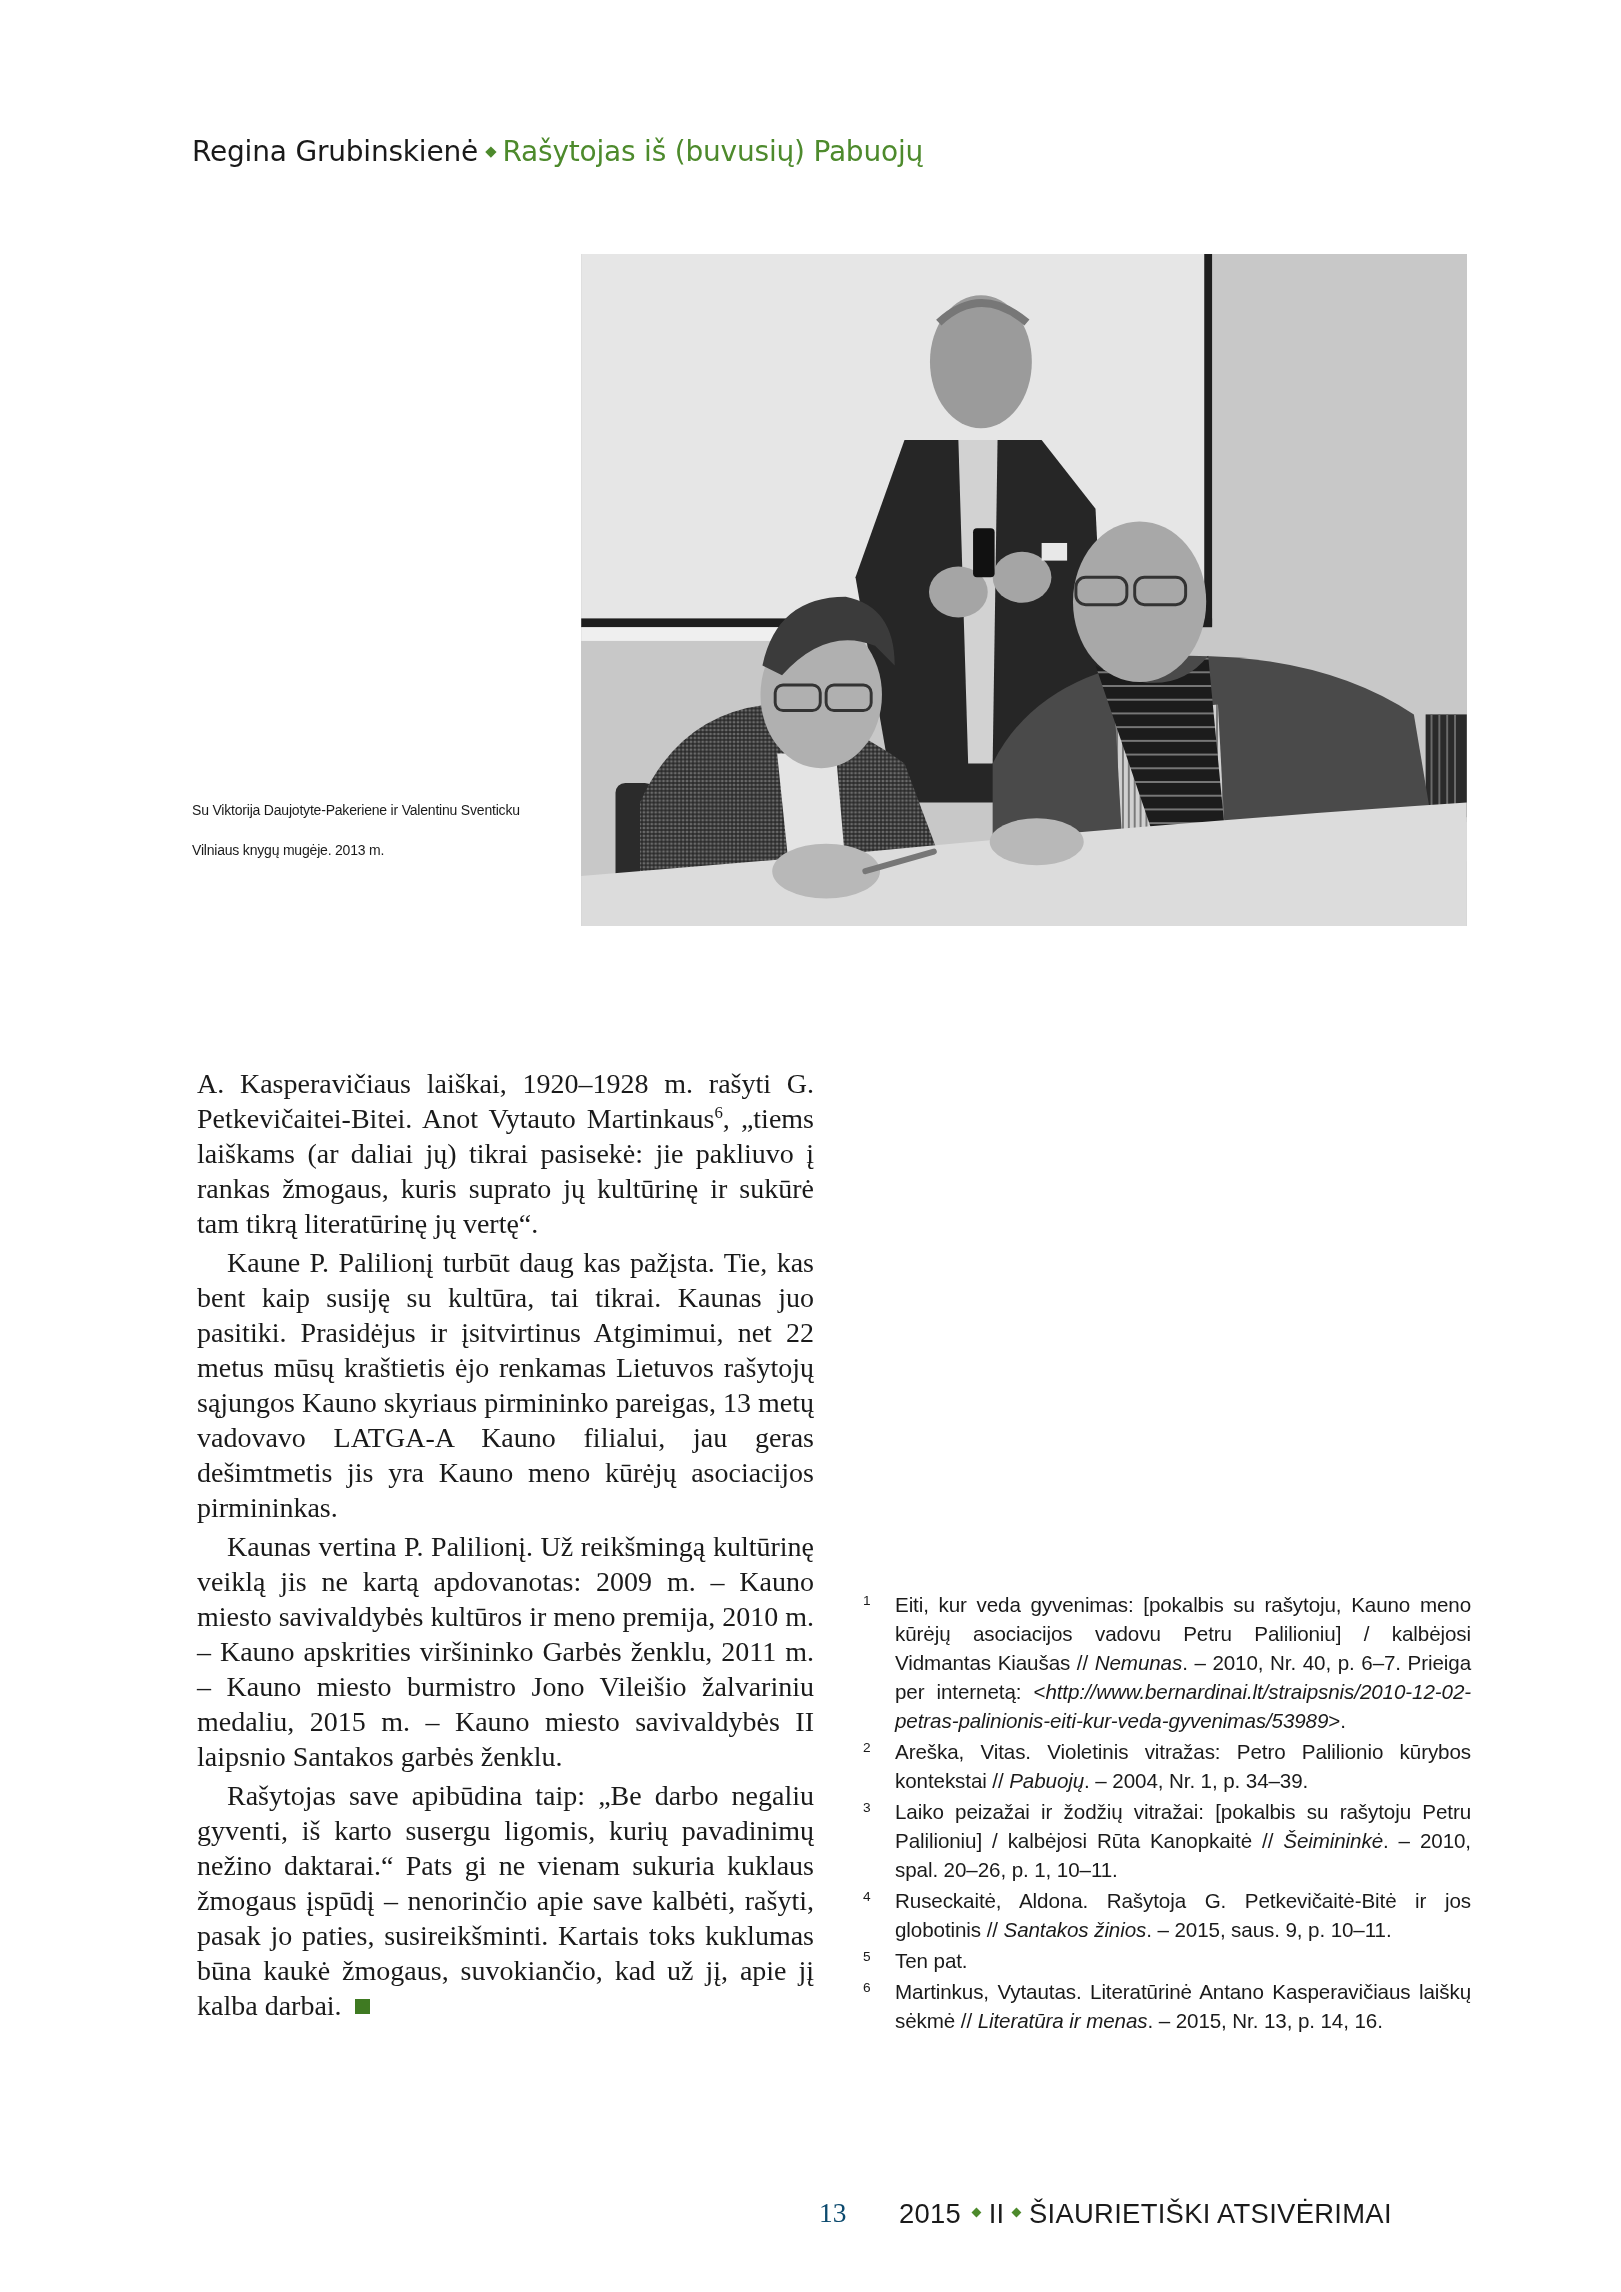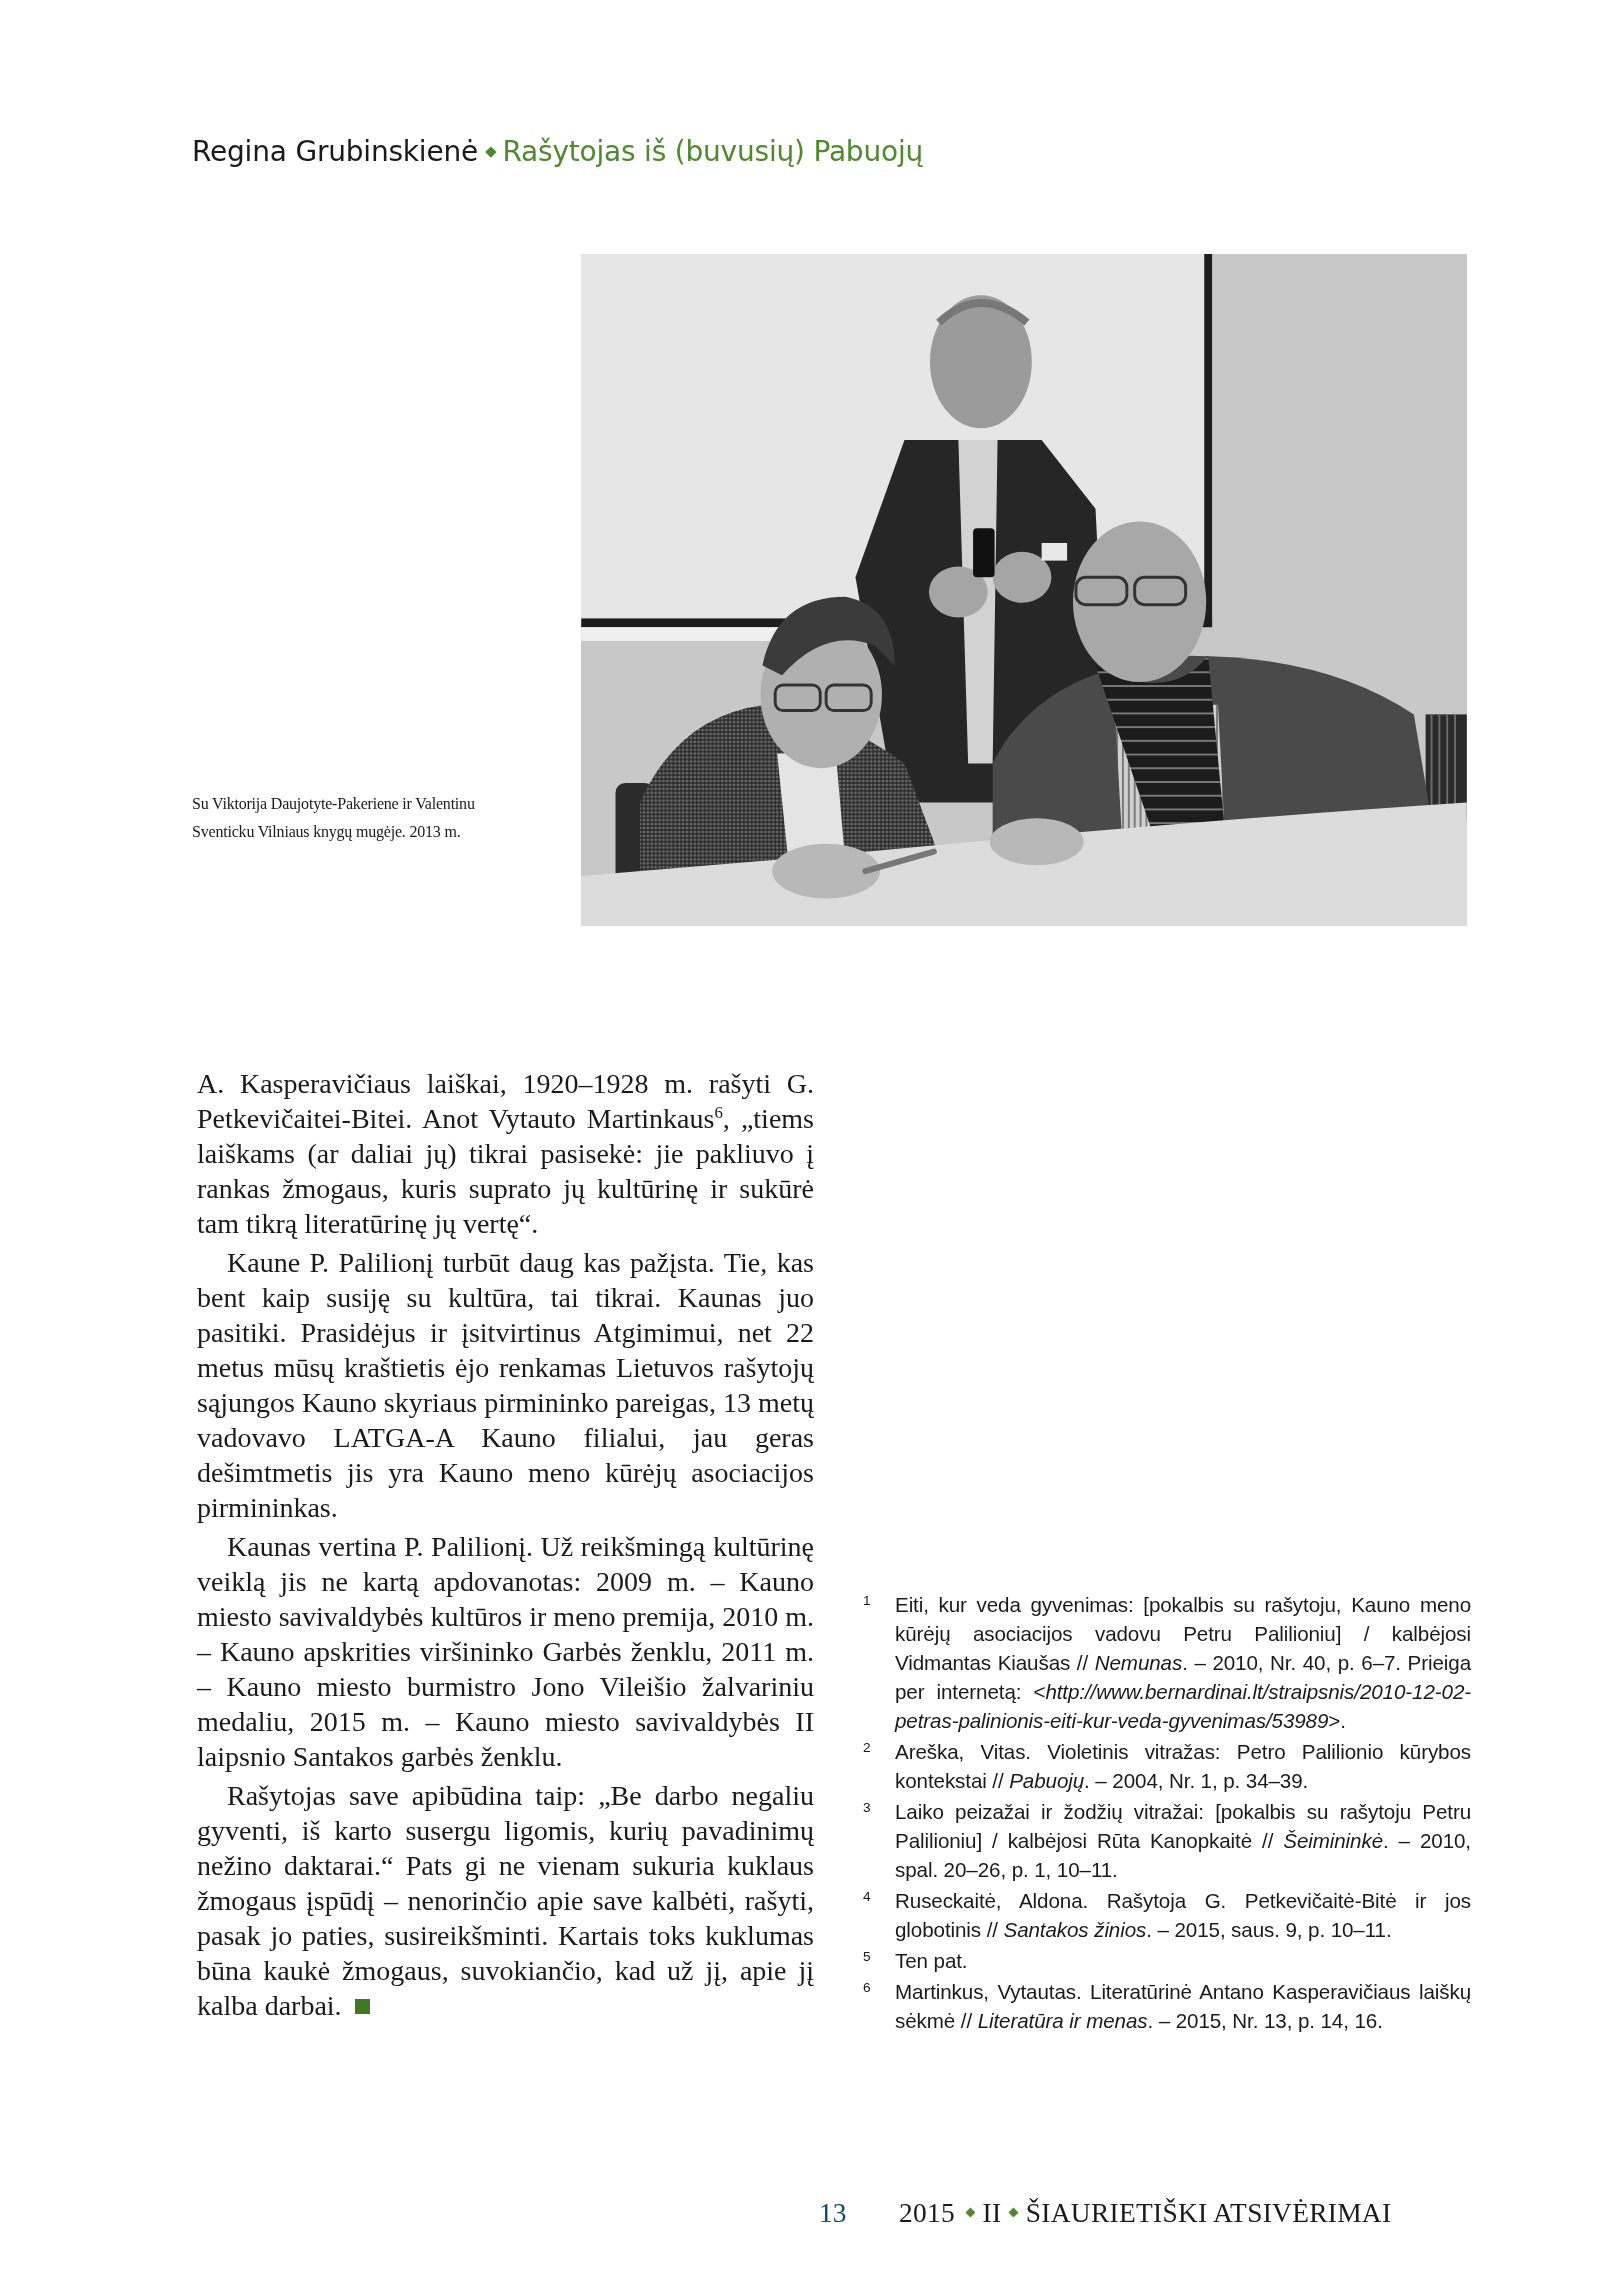--- a/index.html
+++ b/index.html
@@ -44,23 +44,23 @@
       overflow: hidden;
       background: #c9c9c9;
     }
     .photo svg { display: block; }
 
     .caption {
       position: absolute;
       left: 192px;
       top: 790px;
       width: 333px;
-      font-family: Liberation Serif, serif;
-      font-size: 16px;
-      line-height: 28px;
+      font-family: Liberation Sans, sans-serif;
+      font-size: 14px;
+      line-height: 40px;
       color: #1a1a1a;
       letter-spacing: -0.2px;
     }
 
     
     .body-text {
       position: absolute;
       left: 193px;
       top: 1062px;
       width: 625px;
@@ -117,21 +117,21 @@
       left: 819px;
       top: 2198px;
       font-family: "Liberation Serif", "DejaVu Serif", serif;
       font-size: 27.4px;
       color: #0c4a6e;
     }
     .footer-title {
       position: absolute;
       left: 899px;
       top: 2198px;
-      font-family: Liberation Serif, serif;
+      font-family: Liberation Sans, sans-serif;
       font-size: 27.4px;
       color: #1a1a1a;
       white-space: nowrap;
       letter-spacing: 0.3px;
     }
     .footer-title .diamond {
       display: inline-block;
       width: 6.9px; height: 6.9px;
       background: #4d8a2c;
       transform: rotate(45deg);

